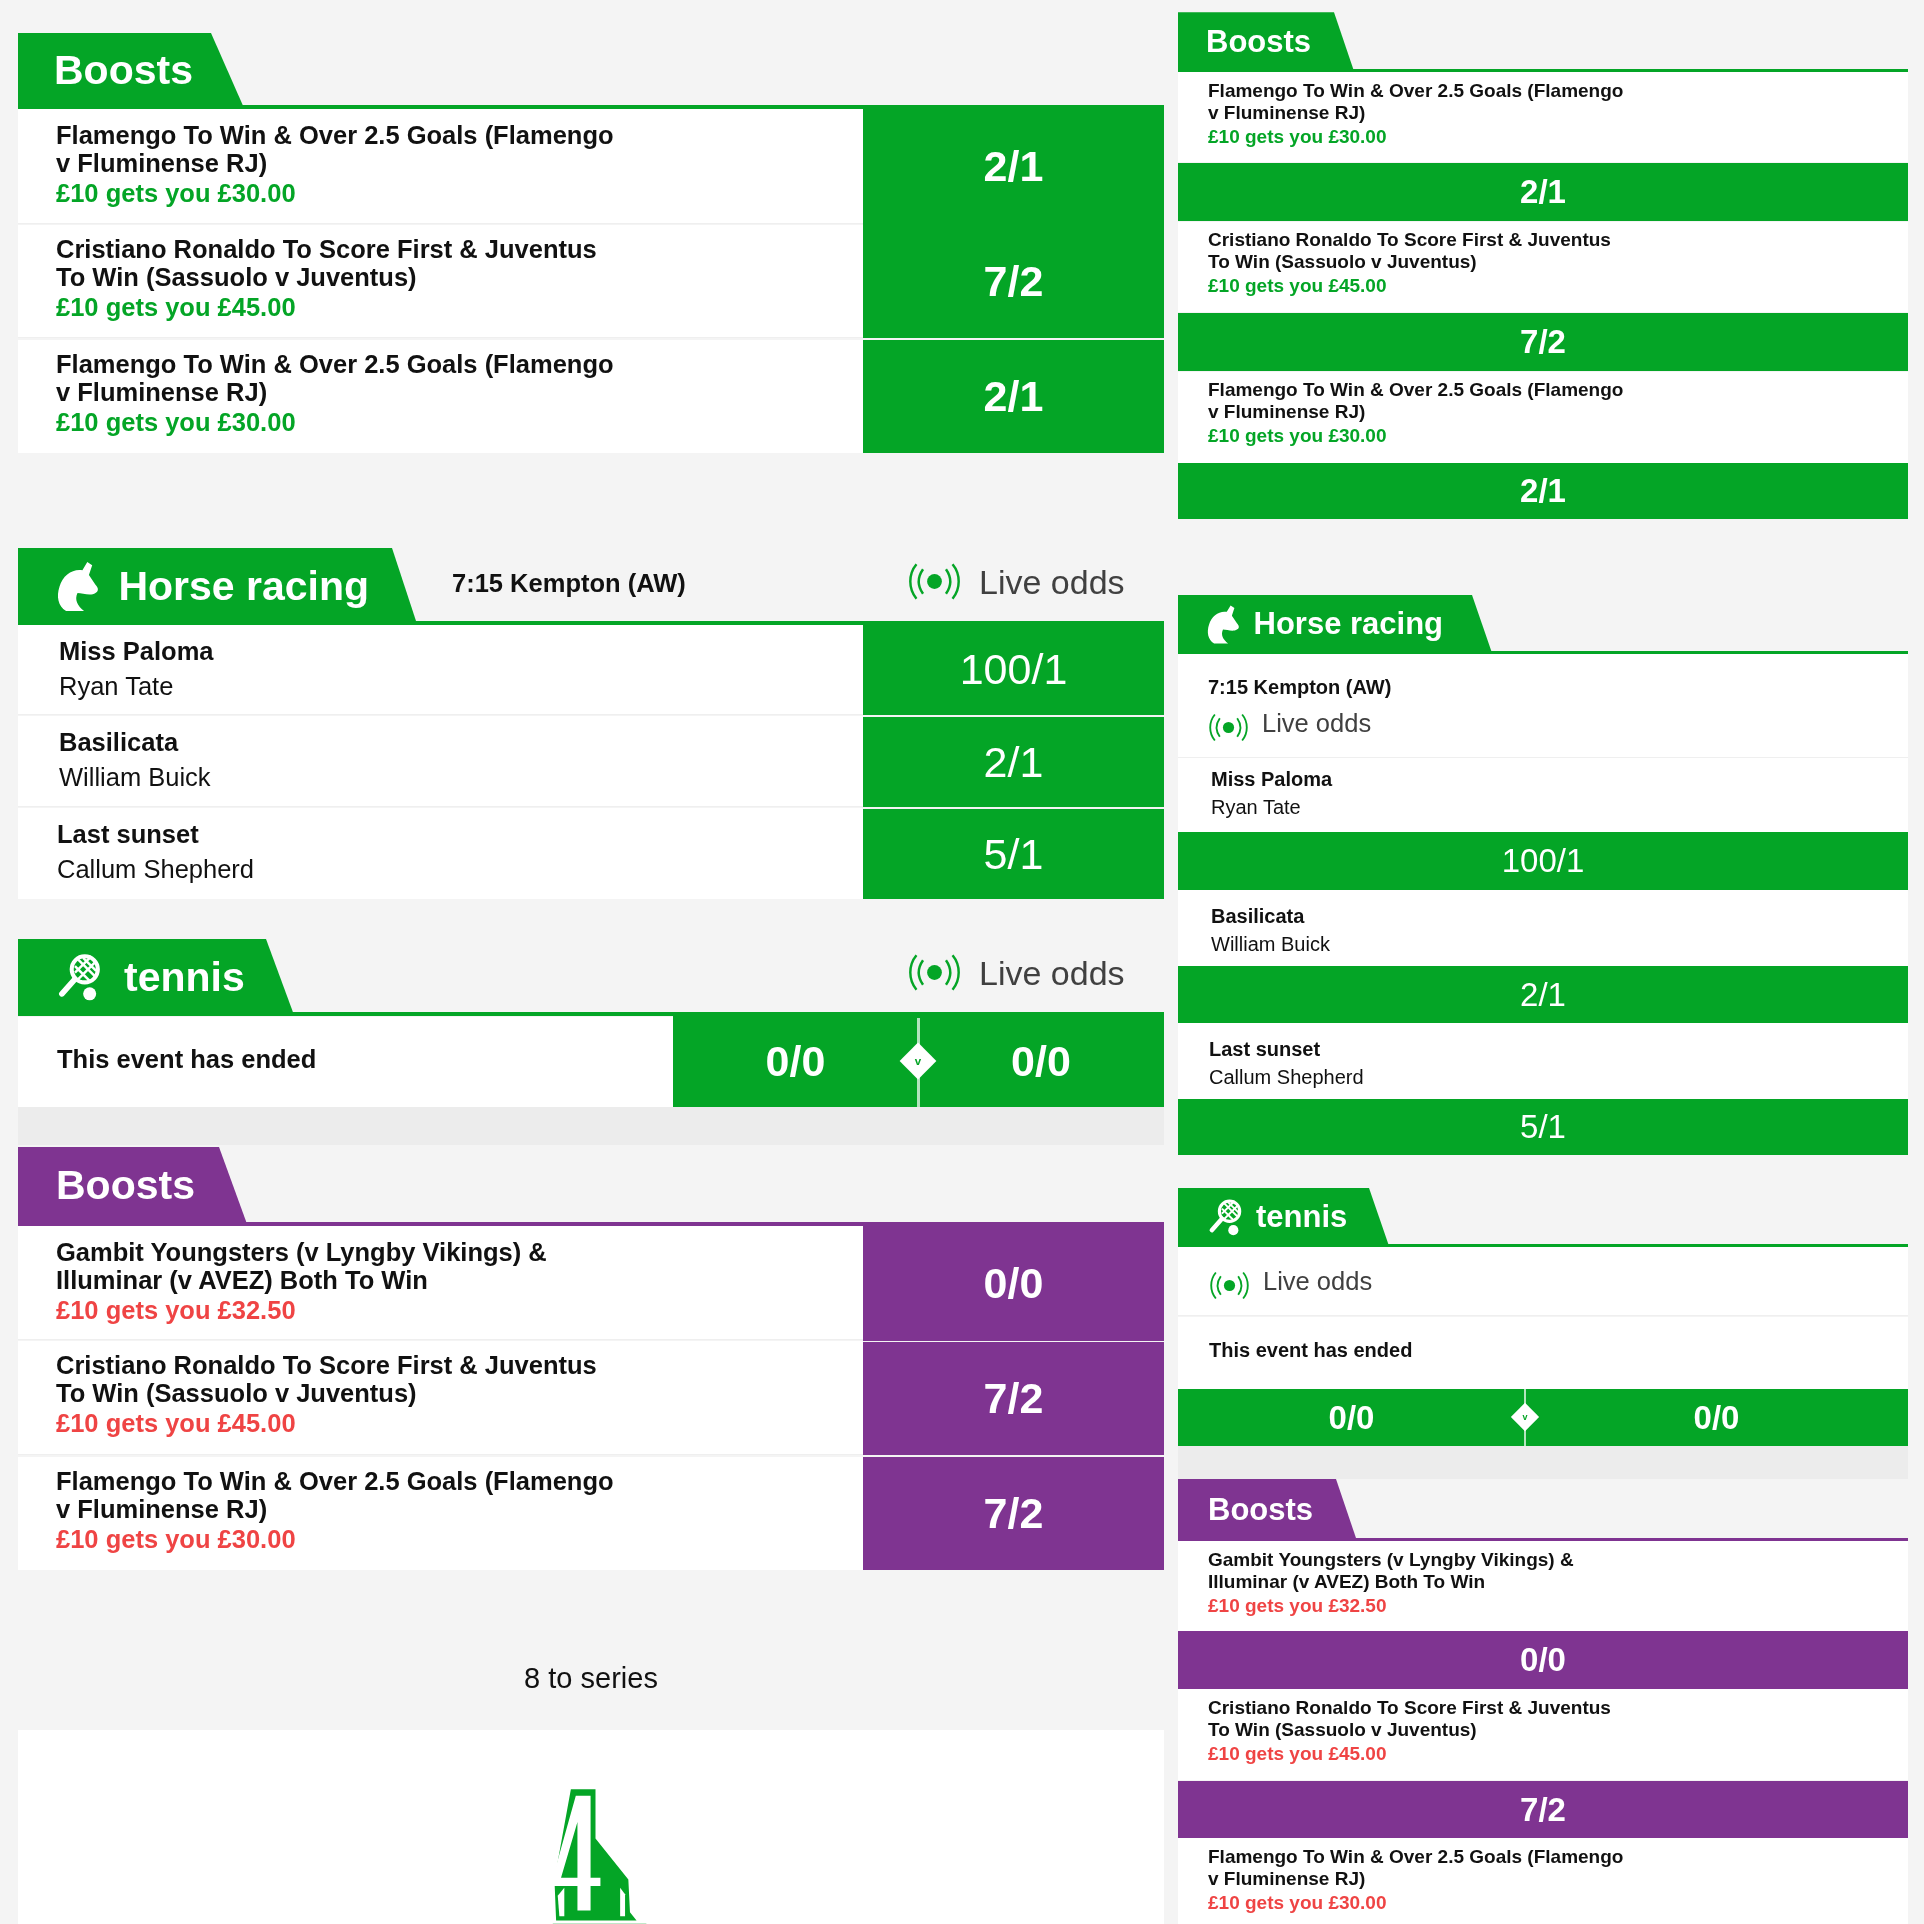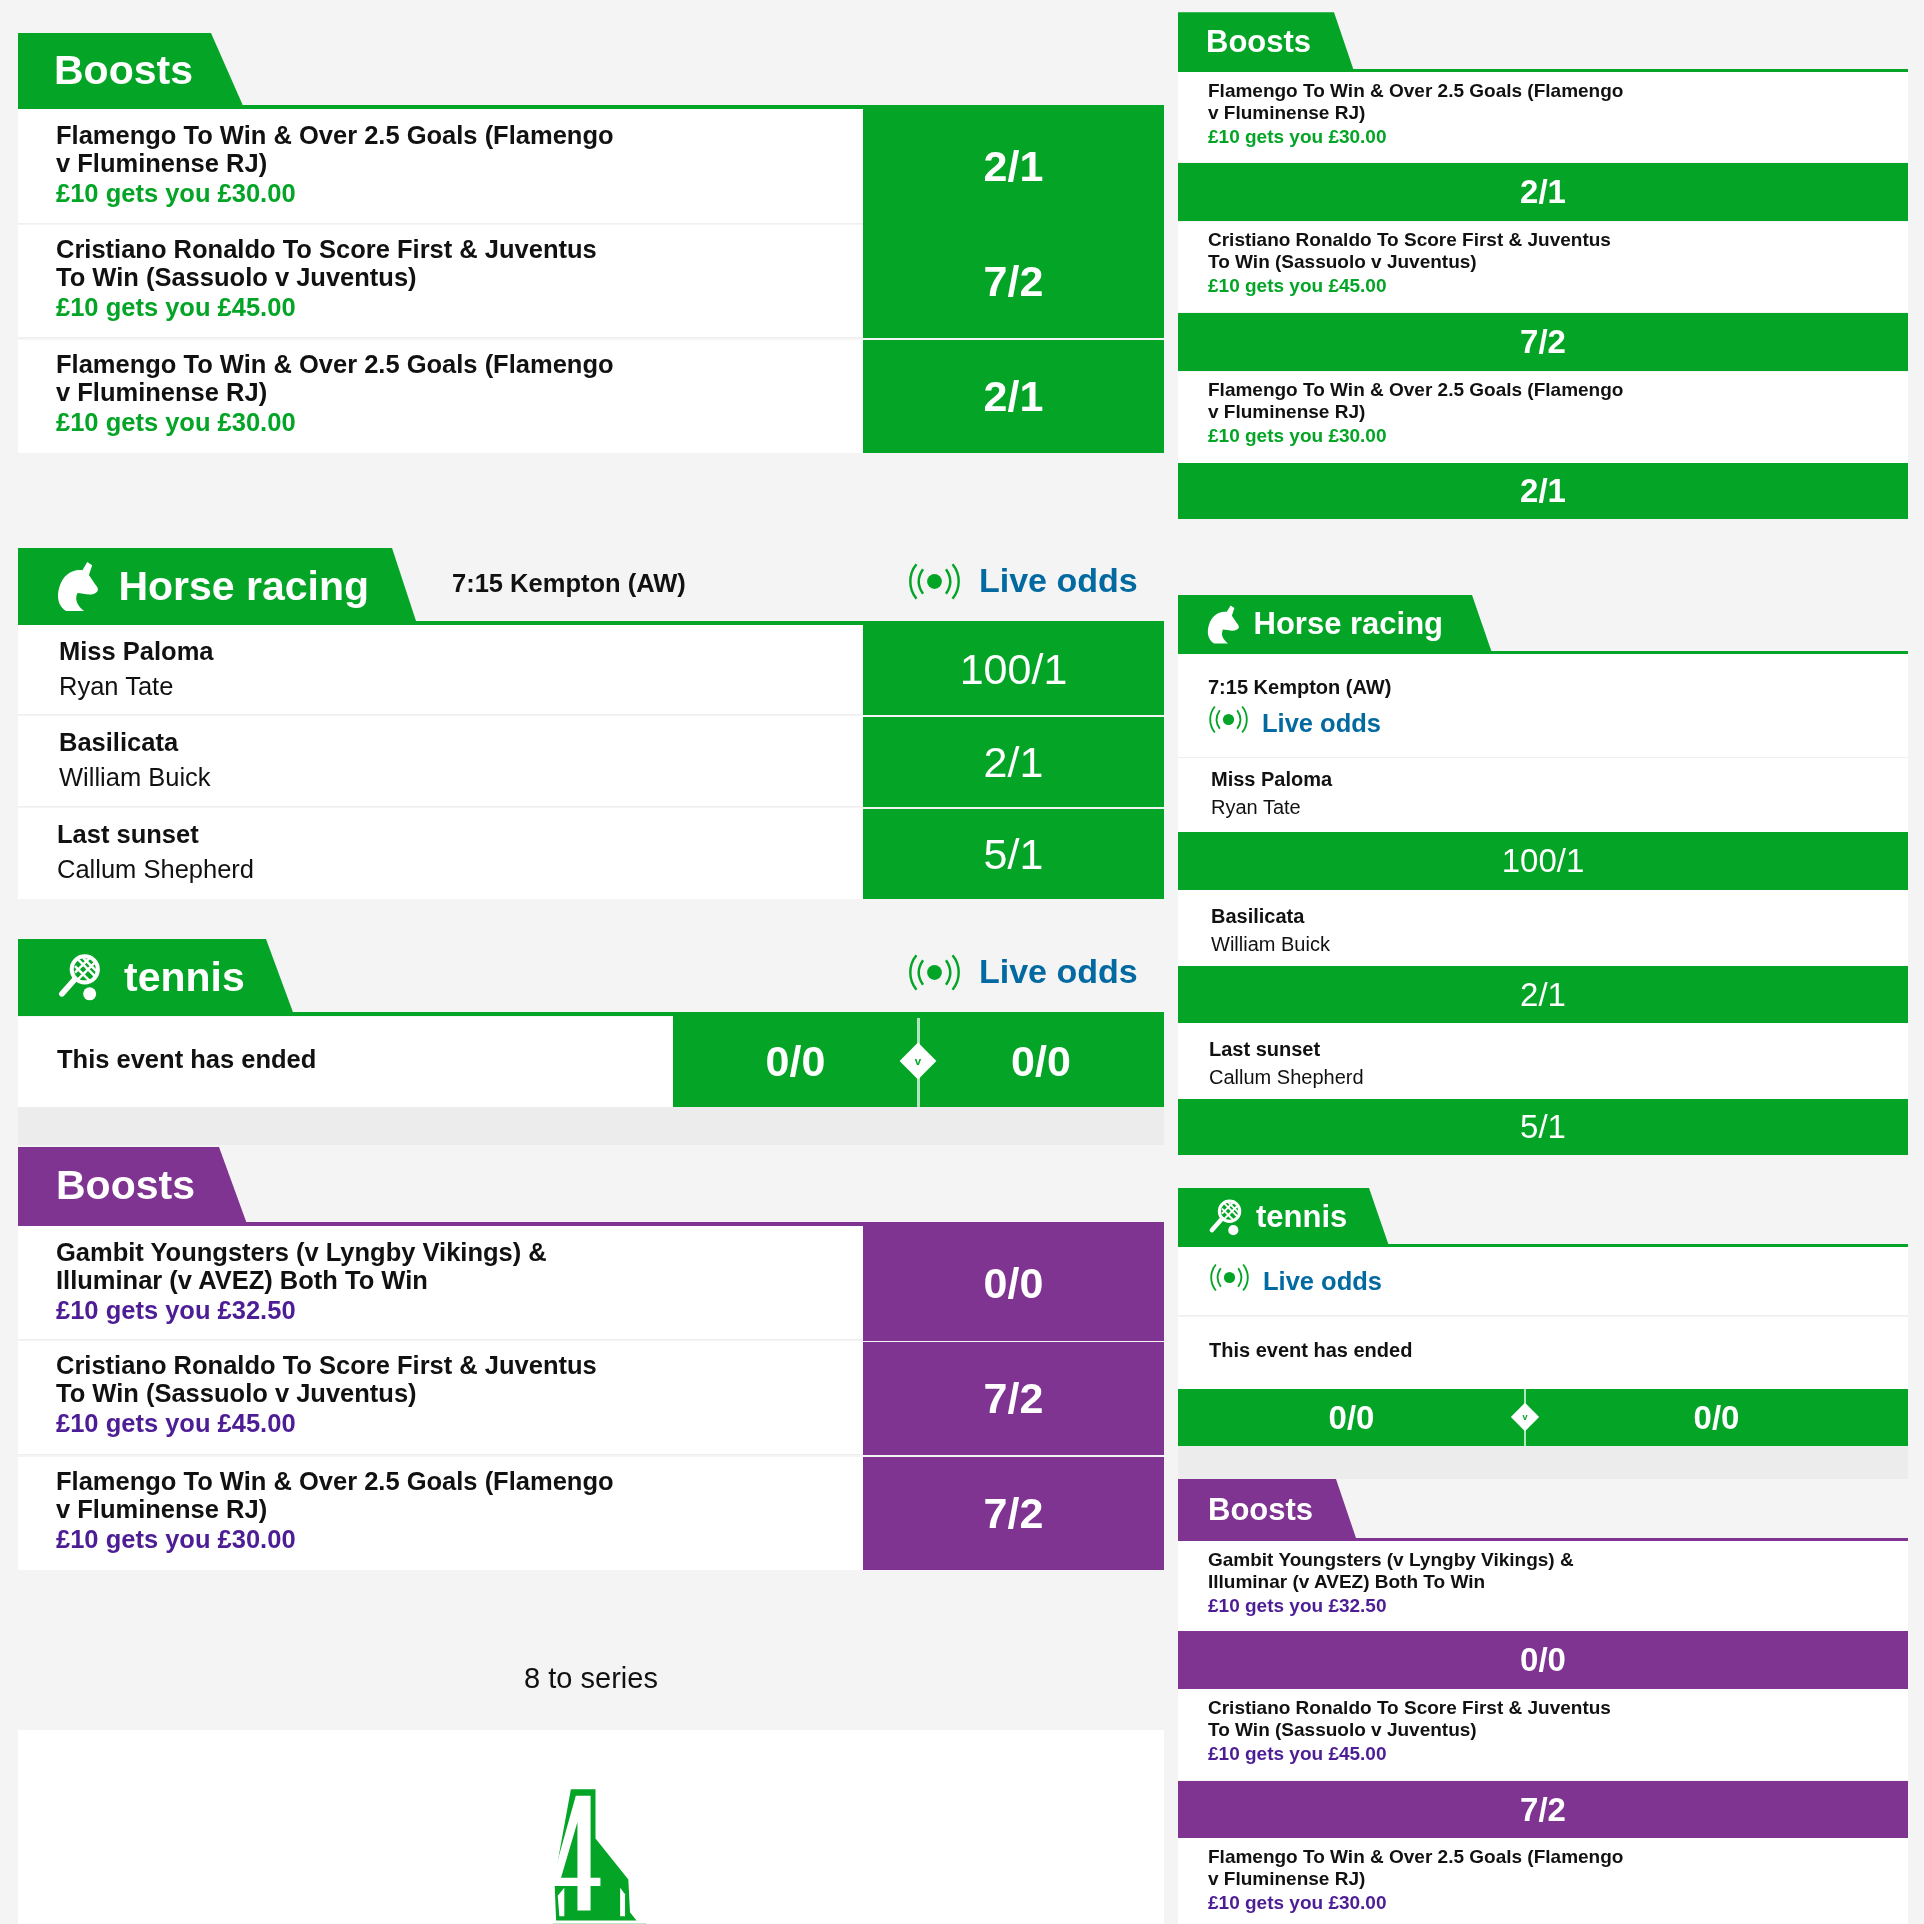--- a/index.html
+++ b/index.html
@@ -9,22 +9,22 @@
   .white { background: #fff; }
   .green-bg { background: #04a526; }
   .purple-bg { background: #7f3491; }
   .tab { position: absolute; color: #fff; font-weight: bold; display: flex; align-items: center; }
   .tab .label { white-space: nowrap; }
   .rule { position: absolute; height: 4.1px; }
   .odds { position: absolute; color: #fff; display: flex; align-items: center; justify-content: center; font-weight: bold; }
   .row { position: absolute; background: #fff; border-bottom: 1.6px solid #efefef; }
   .title { font-weight: bold; color: #111; }
   .gain-g { color: #04a526; font-weight: bold; }
-  .gain-p { color: #4c1d95; font-weight: bold; }
-  .live { display: flex; align-items: flex-start; font-weight: bold; color: #0369a1; }
+  .gain-p { color: #ef4444; font-weight: bold; }
+  .live { display: flex; align-items: flex-end; font-weight: normal; color: #404040; }
   .live svg { display: block; }
   .diamond { position: absolute; background: #fff; transform: rotate(45deg); }
   .diamond span { display: block; transform: rotate(-45deg); color: #04a526; text-align: center; font-weight: bold; }
   .vline { position: absolute; background: rgba(255,255,255,0.7); width: 2.5px; }
 </style>
 </head>
 <body>
 
 <section>
   <div class="tab green-bg" style="left:18px;top:33px;width:226px;height:75px;clip-path:polygon(0 0,193px 0,226px 100%,0 100%);padding-left:36px;font-size:41px;">

